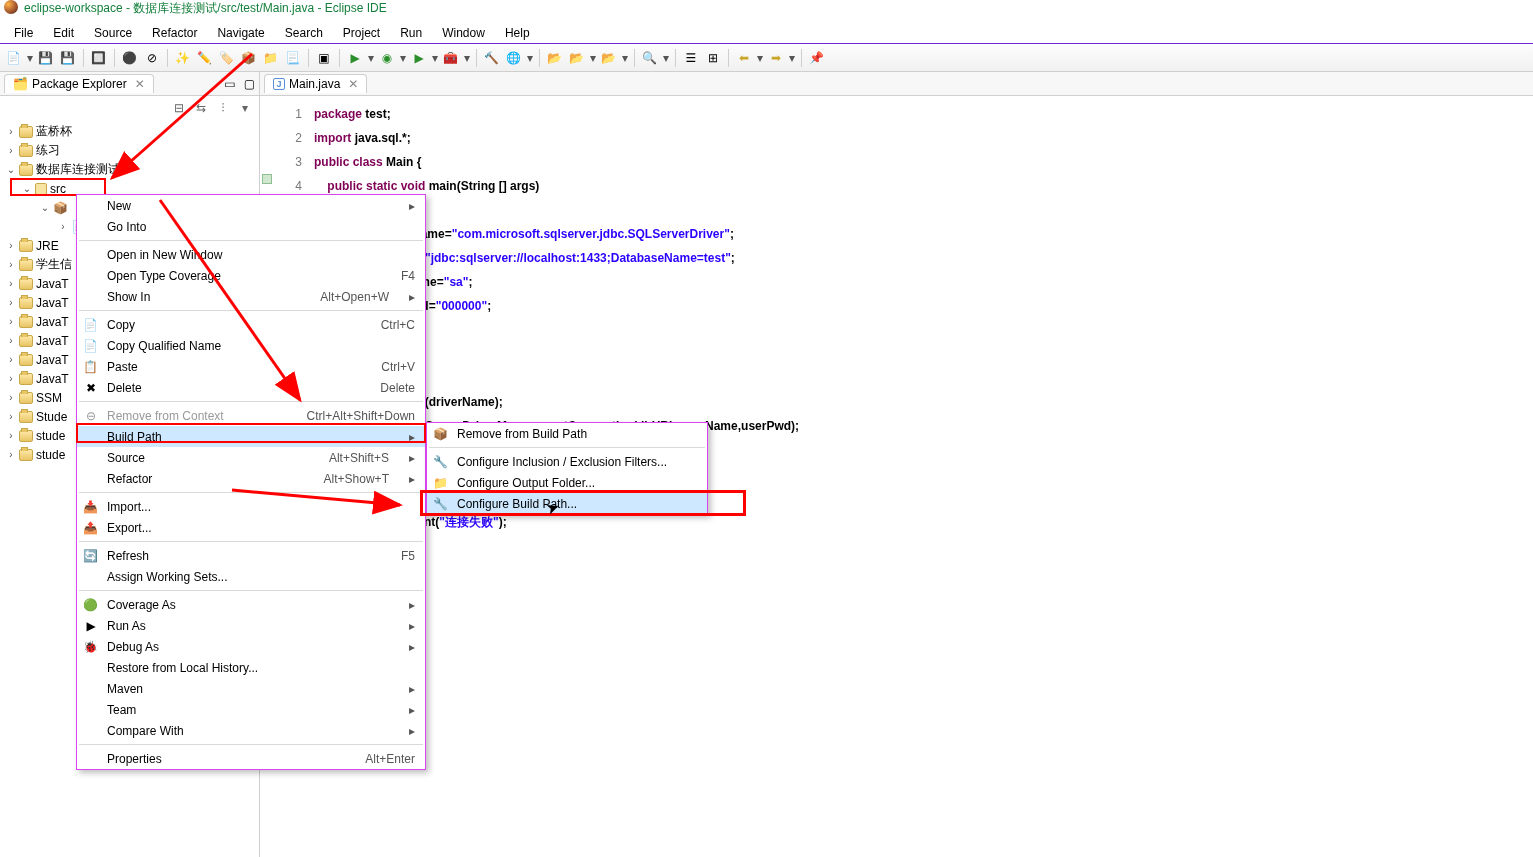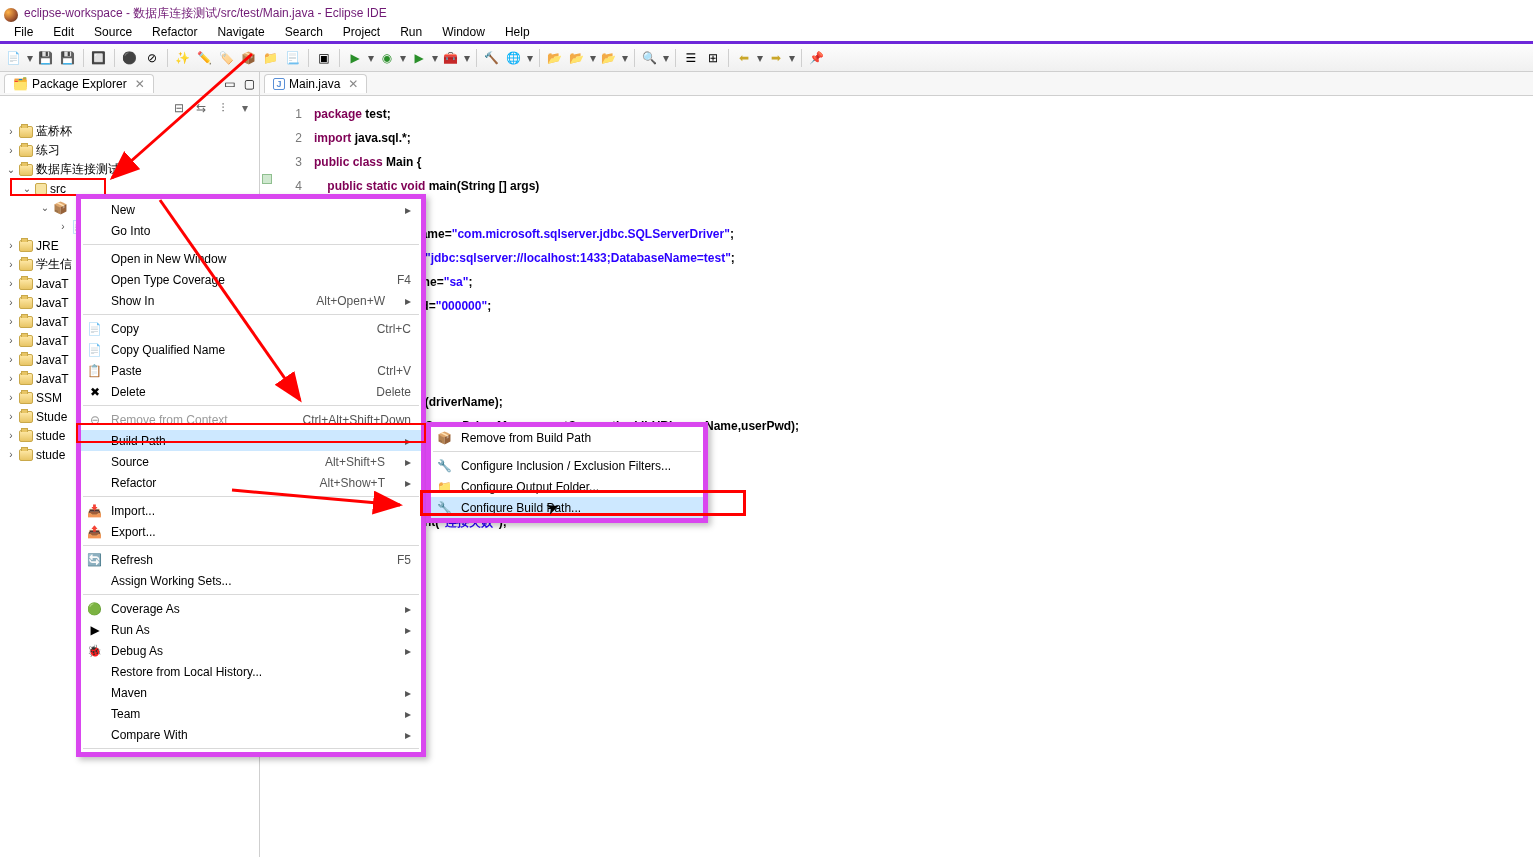--- a/index.html
+++ b/index.html
@@ -1,24 +1,24 @@
 <!DOCTYPE html>
 <html><head>
 <meta charset="utf-8">
 <style>
 * { box-sizing: border-box; margin: 0; padding: 0; font-family: "Microsoft YaHei", Tahoma, sans-serif; font-size: 12px; }
 body { background: #fff; width: 1533px; height: 857px; position: relative; overflow: hidden; }
 
 
-.titlebar { height: 22px; background: #fff; display: flex; align-items: flex-end; padding: 0 4px; color: #701a75; }
+.titlebar { height: 22px; background: #fff; display: flex; align-items: flex-start; padding: 0 4px; color: #15803d; }
 .titlebar .eclipse-icon { width: 14px; height: 14px; border-radius: 50%; background: radial-gradient(circle at 30% 30%, #ffb347, #a0522d 60%, #3b2414); margin-right: 6px; }
 .titlebar .title { font-size: 12px; }
 
 
-.menubar { height: 22px; background: #fff; display: flex; align-items: center; padding: 0 4px; border-bottom: 3px solid #6d28d9; }
+.menubar { height: 22px; background: #fff; display: flex; align-items: center; padding: 0 4px; border-bottom: 1px solid #6d28d9; }
 .menubar .menu-item { padding: 2px 10px; cursor: default; }
 
 
 .toolbar { height: 28px; background: linear-gradient(#fdfdfd, #f0f0f0); border-bottom: 1px solid #cfcfcf; display: flex; align-items: center; padding: 0 4px; gap: 2px; }
 .tbtn { width: 20px; height: 20px; display: inline-flex; align-items: center; justify-content: center; border-radius: 2px; cursor: default; }
 .tdrop { width: 8px; height: 20px; display:inline-flex; align-items:center; justify-content:center; color:#555; }
 .tsep { width: 1px; height: 18px; background: #cfcfcf; margin: 0 3px; }
 
 
 .main { display: flex; height: calc(100% - 72px); }
@@ -55,21 +55,21 @@
 .editor-body { flex:1; display:flex; overflow:hidden; font-family: Consolas, "Courier New", monospace; font-size: 18px; line-height: 24px; }
 .gutter { width: 34px; text-align: right; color: #787878; padding: 6px 6px 0 0; background:#fff; user-select:none; }
 .ann-strip { width: 14px; background:#fff; padding-top:6px; }
 .ann-strip .mark { width:10px; height:10px; background:#cfe8cf; border:1px solid #8fbf8f; margin-left:2px; }
 .code { flex:1; padding: 6px 0 0 6px; white-space: pre; color:#000; font-weight:bold; overflow:hidden; }
 .kw { color:#7f0055; font-weight:bold; }
 .str { color:#2a00ff; font-weight:bold; }
 .id-i { font-style: italic; }
 
 
-.ctx { position:absolute; background:#fff; border:5px solid #d946ef; box-shadow: 3px 3px 6px rgba(0,0,0,.25); z-index:20; }
+.ctx { position:absolute; background:#fff; border:1px solid #d946ef; box-shadow: 3px 3px 6px rgba(0,0,0,.25); z-index:20; }
 .ctx .row { display:flex; align-items:center; height:21px; padding: 0 10px 0 30px; position:relative; cursor:default; min-width: 310px; }
 .ctx .row.disabled { color:#9a9a9a; }
 .ctx .row .ic { position:absolute; left:6px; width:16px; height:16px; display:flex; align-items:center; justify-content:center; font-size:12px; }
 .ctx .row .lbl { flex:1; }
 .ctx .row .accel { color:#555; margin-left: 20px; }
 .ctx .row .sub { margin-left: 20px; color:#555; }
 .ctx .sep { height:1px; background:#d9d9d9; margin: 3px 2px; }
 .ctx .row.hl { background:#cde8ff; }
 
 .ctx.sub { min-width: 280px; }
@@ -425,20 +425,25 @@
       <span class="ic"></span>
       <span class="lbl">Team</span>
       <span class="sub">▸</span>
     </div>
     <div class="row">
       <span class="ic"></span>
       <span class="lbl">Compare With</span>
       <span class="sub">▸</span>
     </div>
     <div class="sep"></div>
+    <div class="row">
+      <span class="ic"></span>
+      <span class="lbl">Properties</span>
+      <span class="accel">Alt+Enter</span>
+    </div>
   </div>
 
 <div class="ctx sub" id="ctx2" style="left:426px; top:422px; width:282px;">
     <div class="row">
       <span class="ic">📦</span>
       <span class="lbl">Remove from Build Path</span>
     </div>
     <div class="sep"></div>
     <div class="row">
       <span class="ic">🔧</span>

